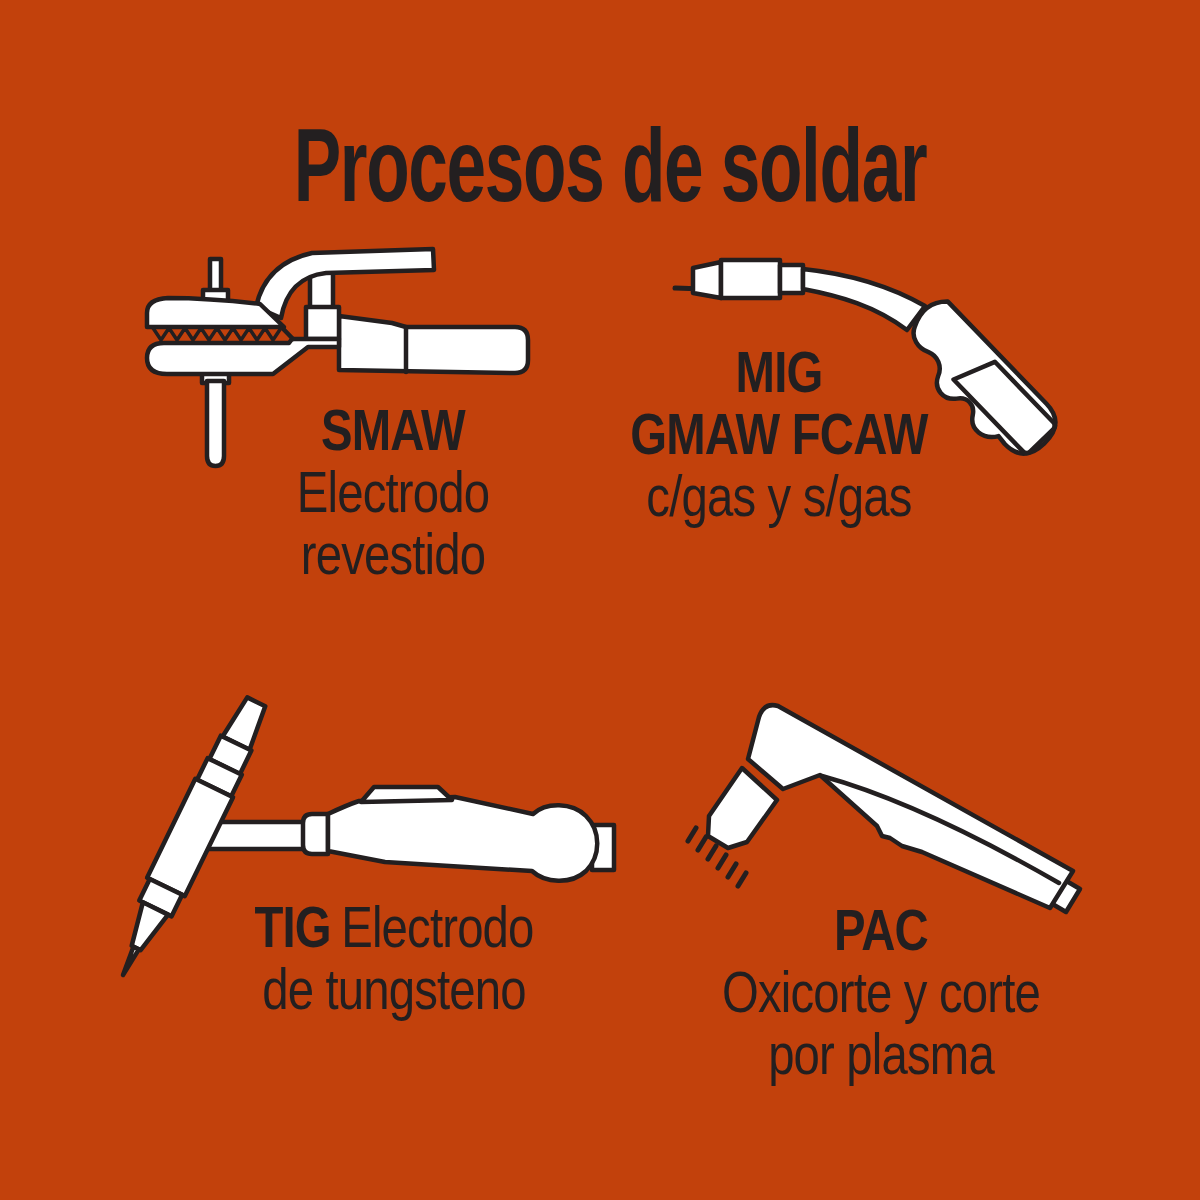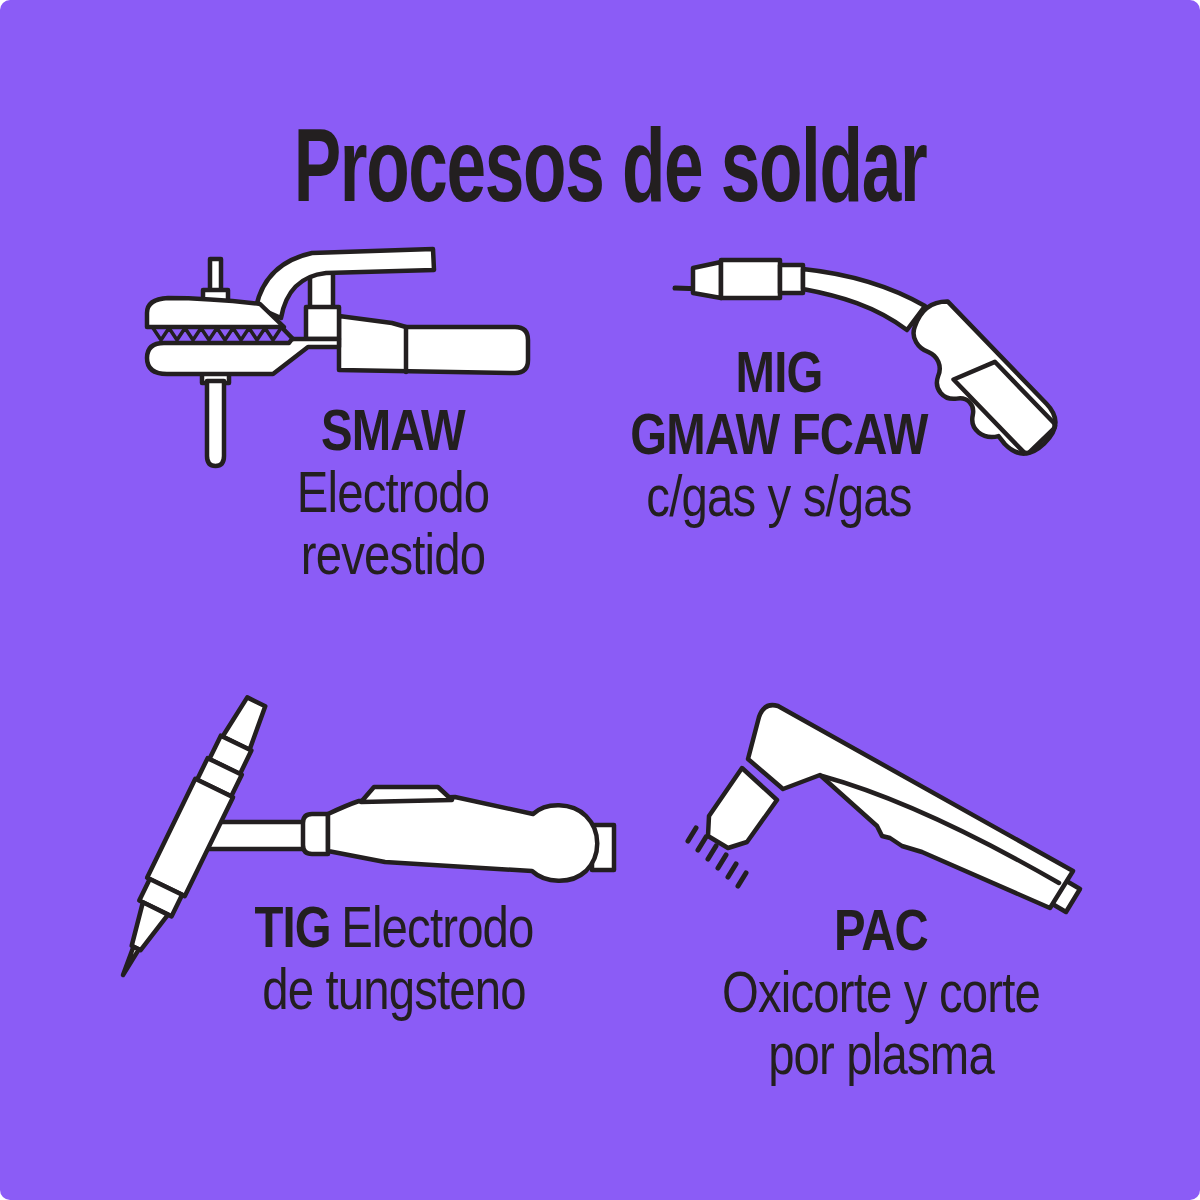--- a/index.html
+++ b/index.html
@@ -1,17 +1,17 @@
 <!DOCTYPE html>
 <html><head>
 <meta charset="utf-8">
 <style>
   html,body{margin:0;padding:0;background:#ffffff;}
-  #stage{position:relative;width:1200px;height:1200px;background:#8b5cf6;overflow:hidden;
-         font-family:"Liberation Sans",sans-serif;color:#231f20;border-radius:10px;}
+  #stage{position:relative;width:1200px;height:1200px;background:#c2410c;overflow:hidden;
+         font-family:"Liberation Sans",sans-serif;color:#231f20;}
   .abs{position:absolute;}
   #main-title{left:10px;top:106px;width:1200px;text-align:center;
               font-size:104px;font-weight:700;letter-spacing:-2px;white-space:nowrap;
               transform:scaleX(0.685);transform-origin:center top;}
   .caption{width:500px;text-align:center;font-size:57px;line-height:62px;
            letter-spacing:-1px;white-space:nowrap;
            transform:scaleX(0.83);transform-origin:center top;}
   .caption .b{font-weight:700;}
   .cap-gap{margin-right:0.22em;}
   svg{display:block;}

